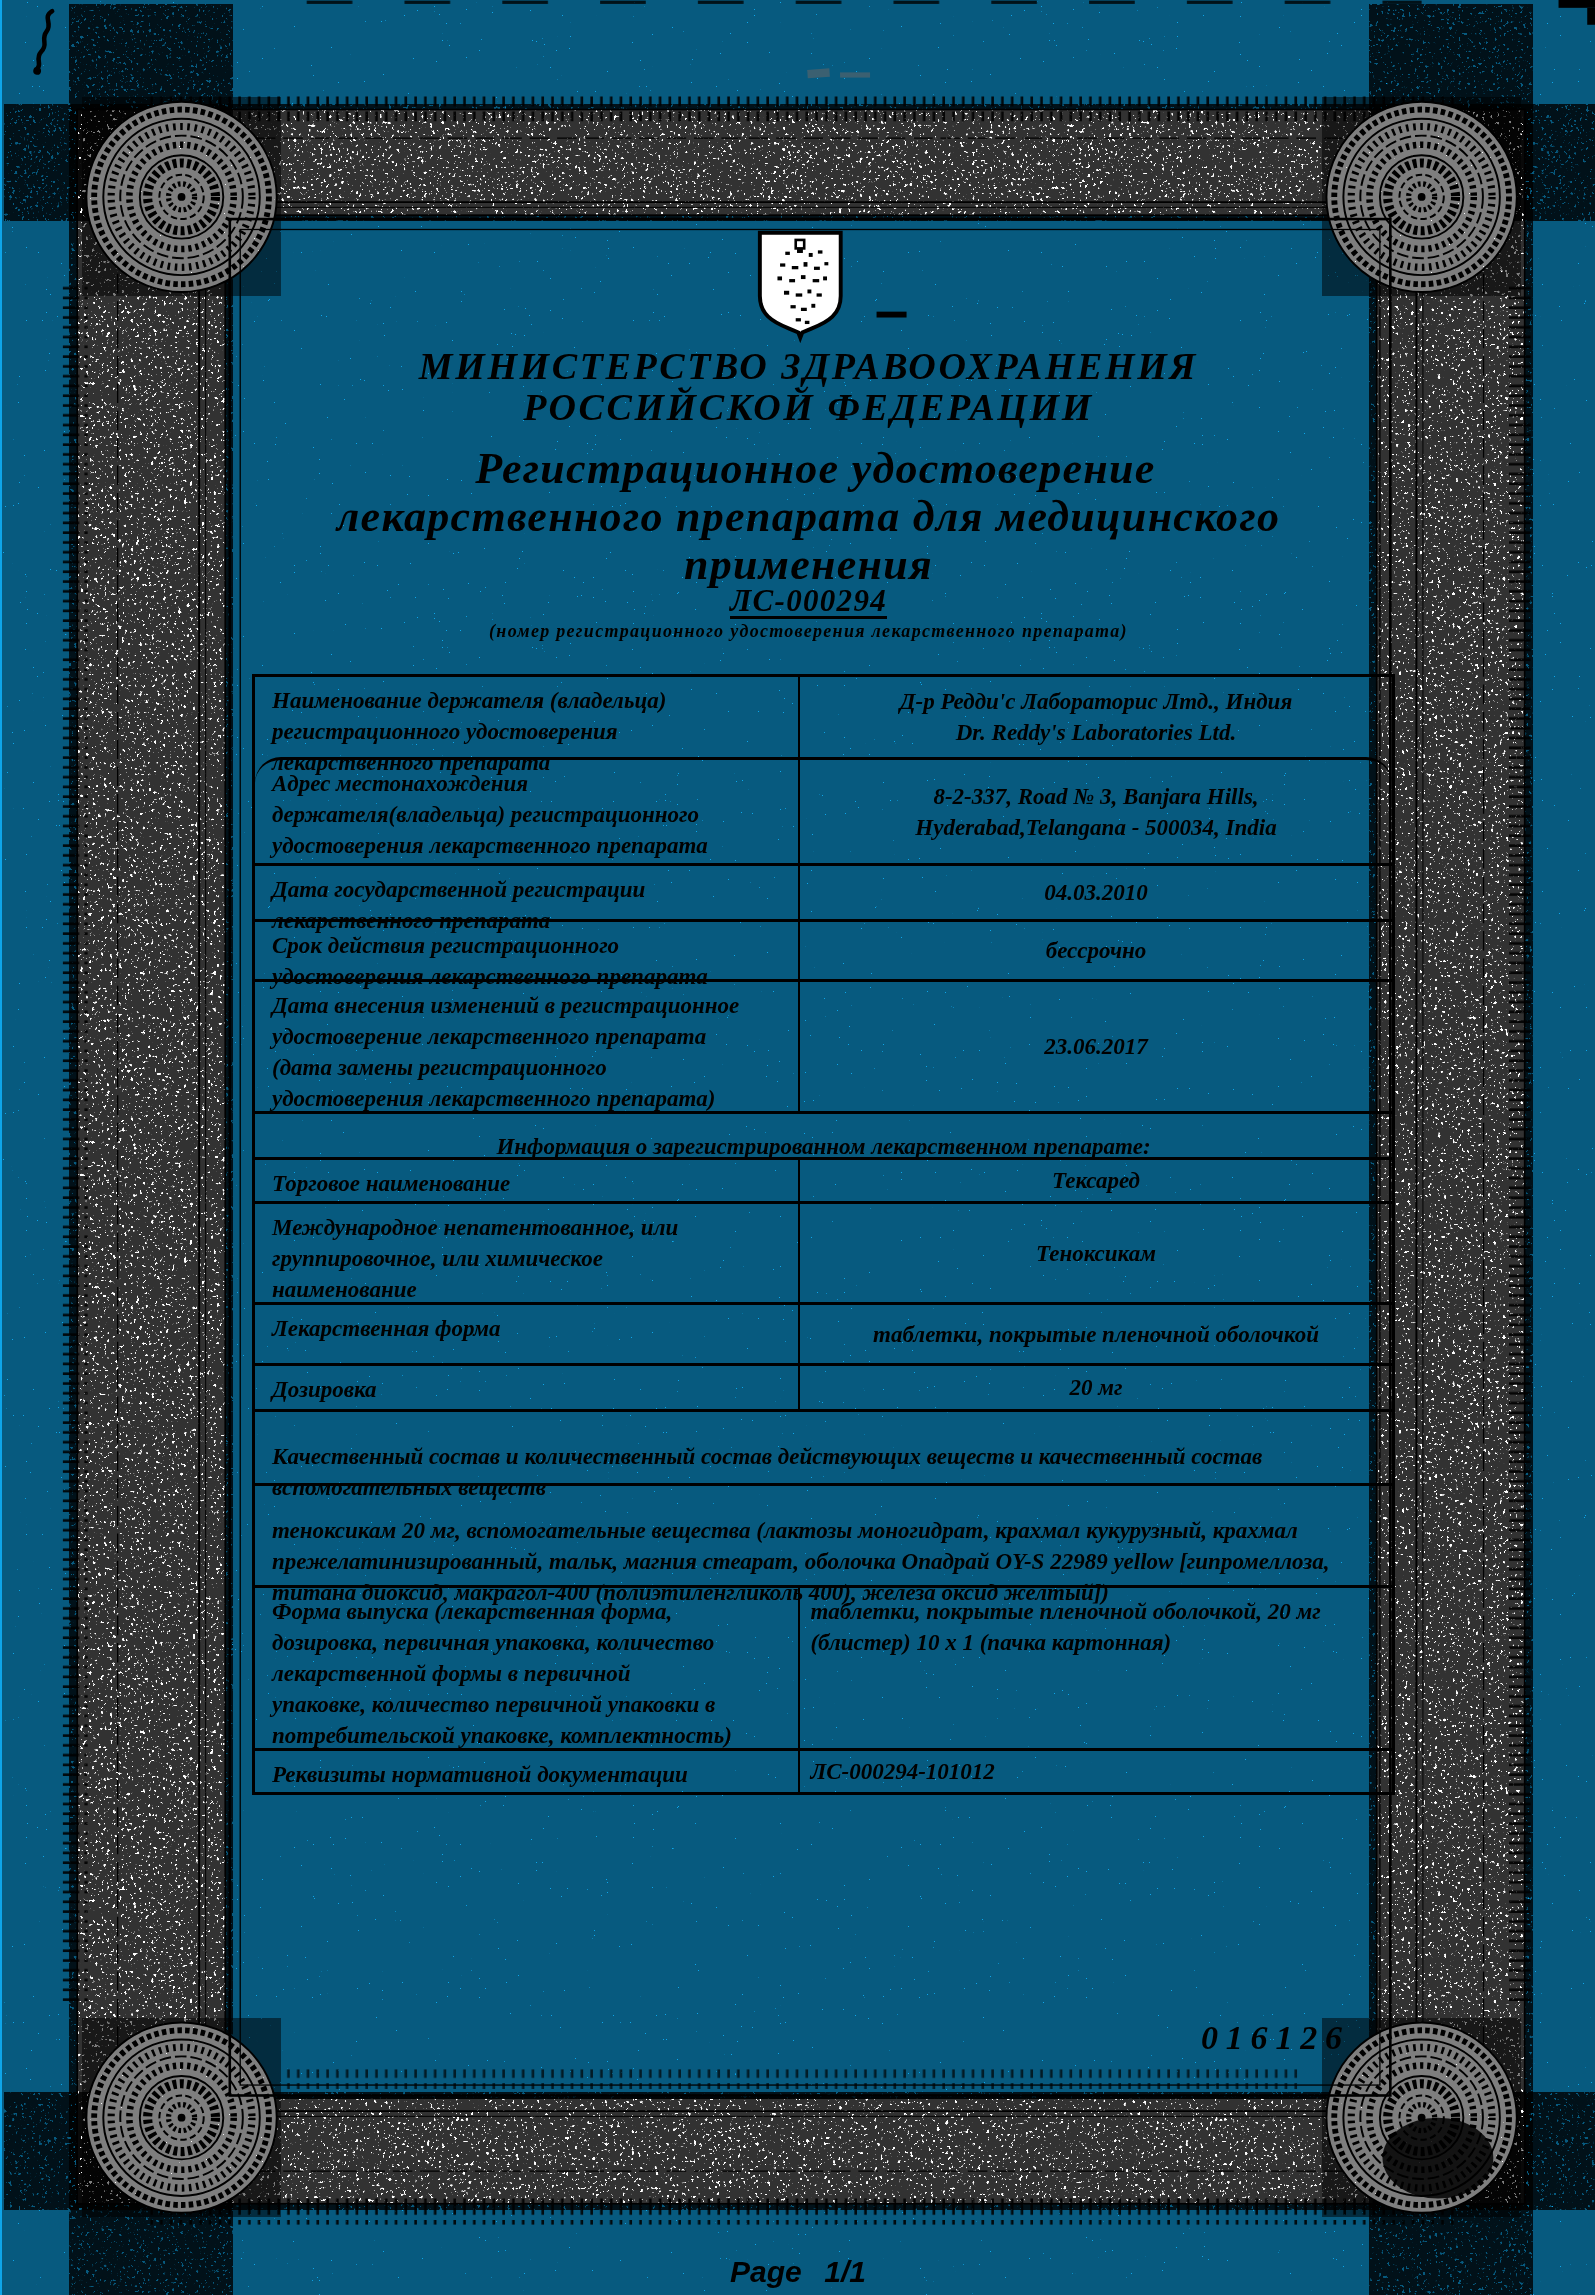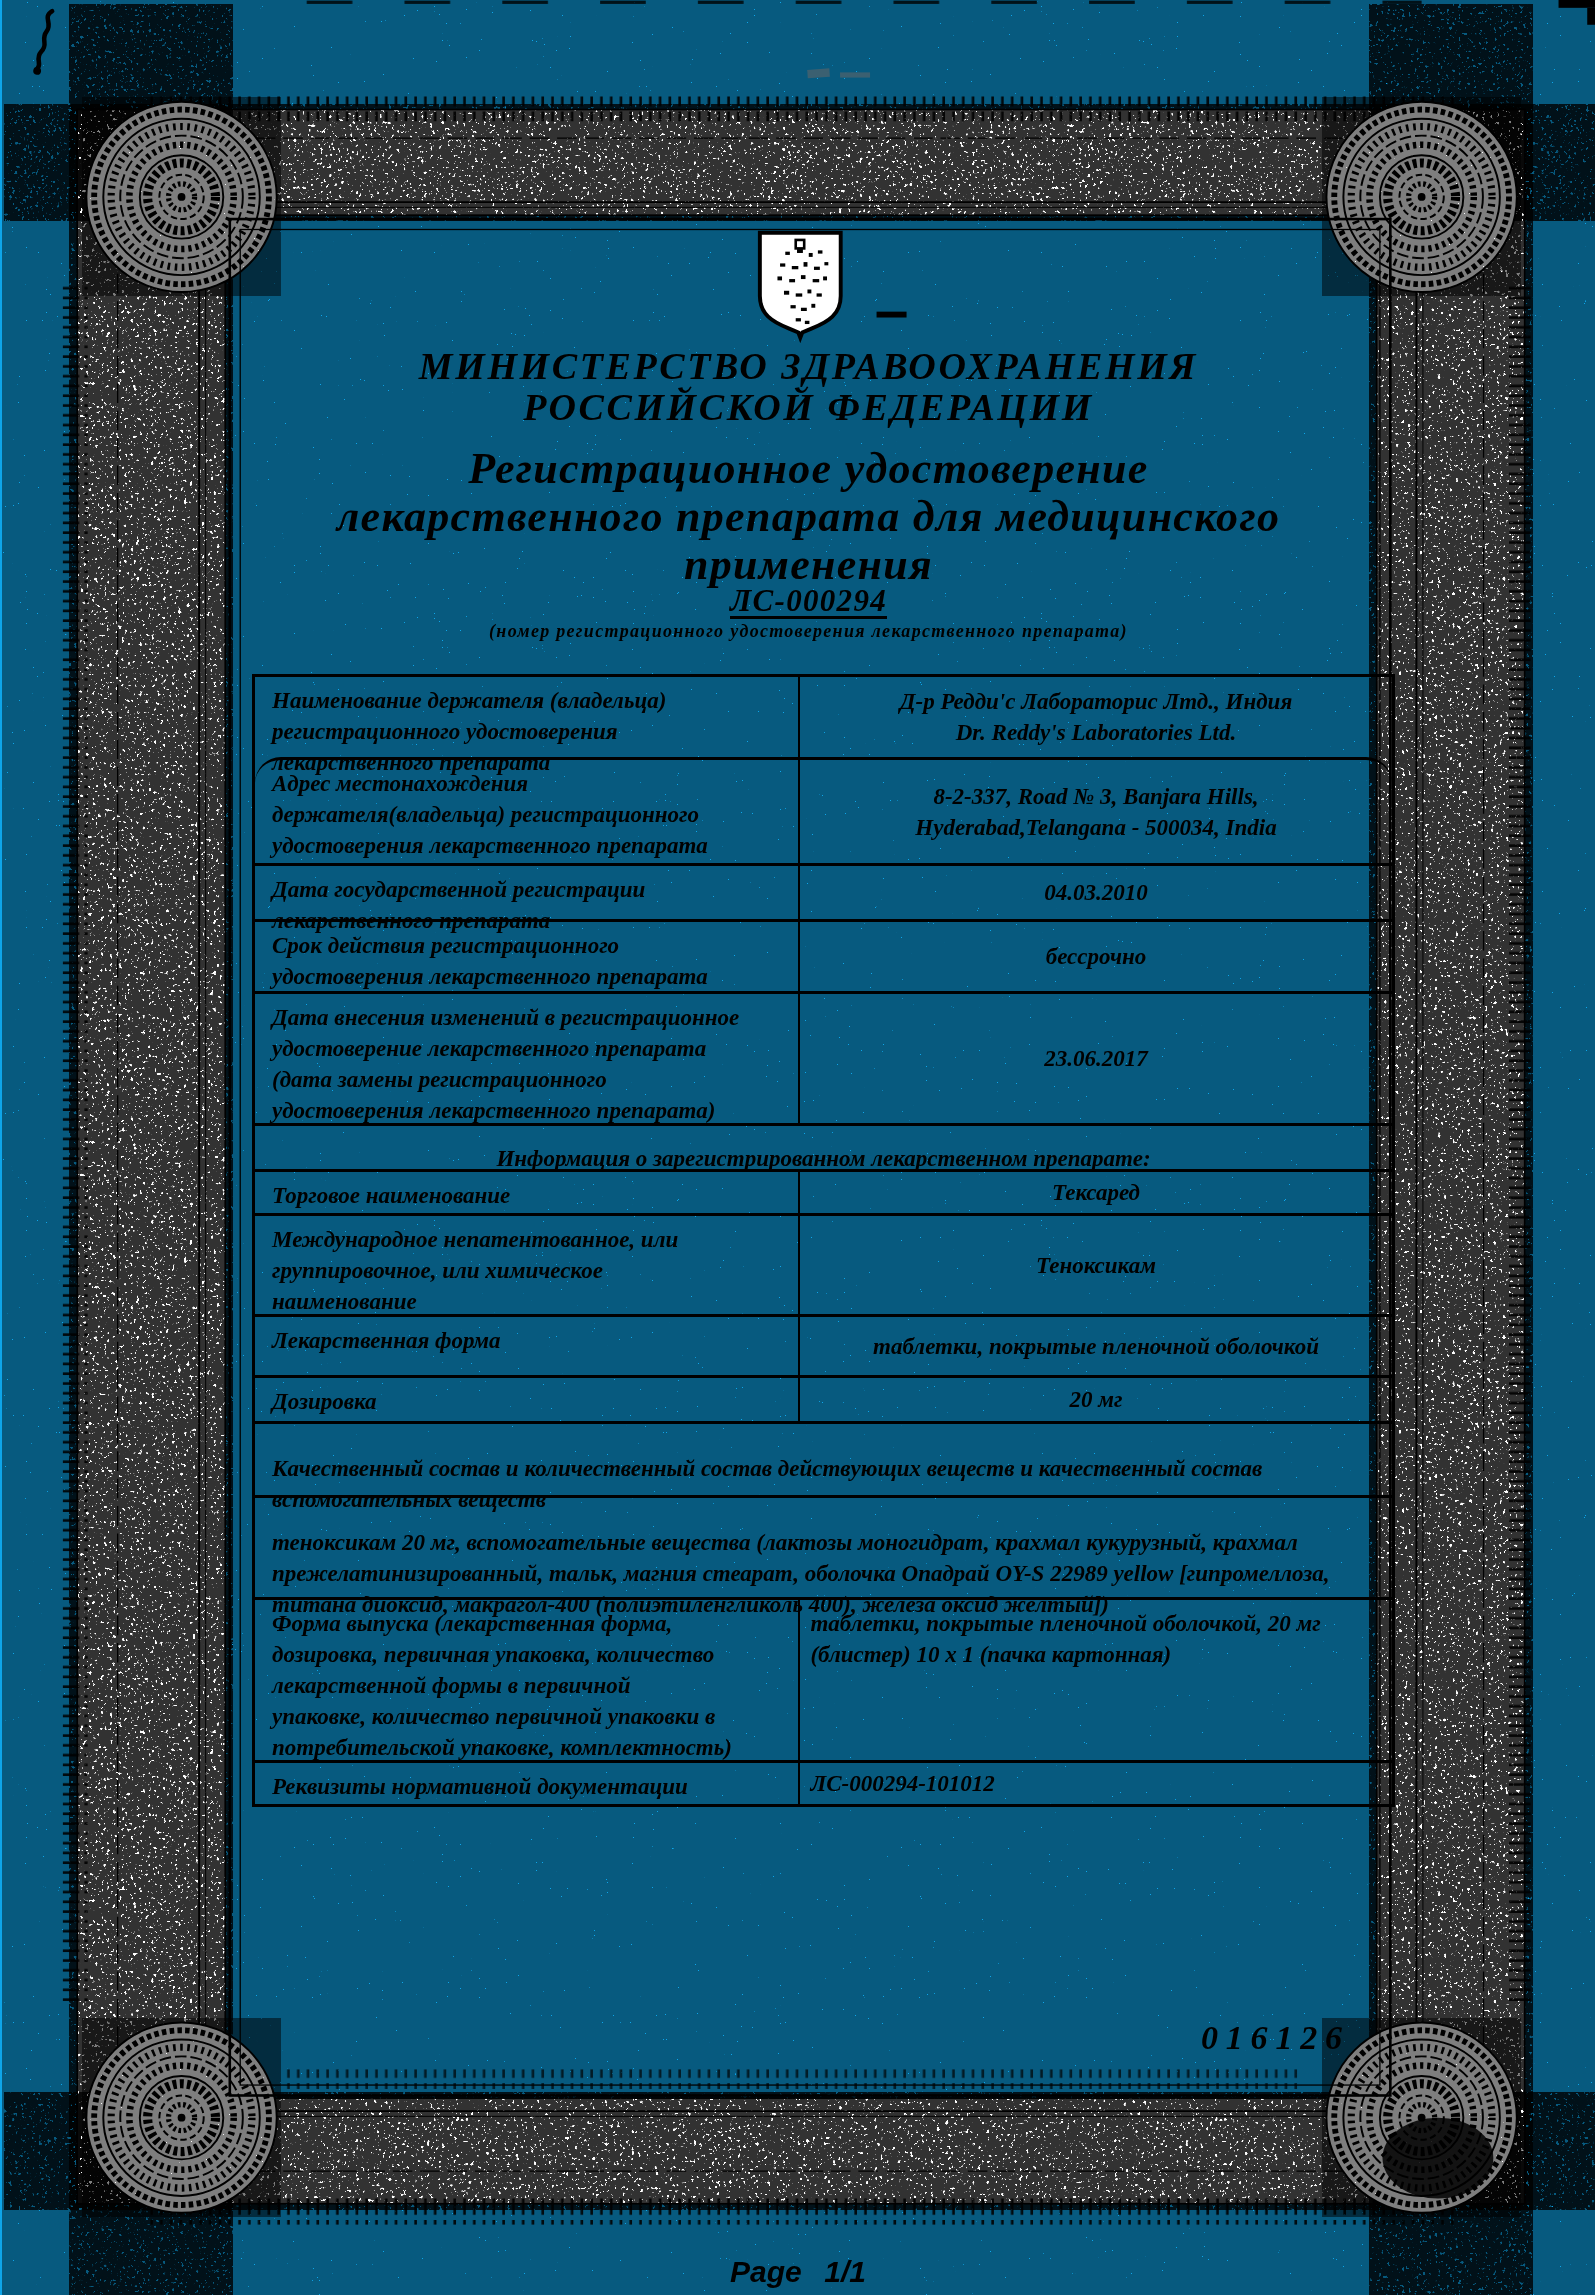--- a/index.html
+++ b/index.html
@@ -4,21 +4,21 @@
 <style>
   html,body{margin:0;padding:0;background:#fff;}
   .page{position:relative;width:1596px;height:2295px;background:#0ea5e9;overflow:hidden;
         font-family:"Liberation Serif","DejaVu Serif",serif;color:#000;font-weight:700;font-style:italic;}
   .frame-svg{position:absolute;left:0;top:0;}
   .ink{position:absolute;inset:0;filter:blur(0.4px) contrast(1.4);}
   .ctr{position:absolute;left:225px;width:1167px;text-align:center;white-space:pre-line;}
   .ministry{font-size:38px;letter-spacing:2.6px;line-height:40px;}
   .m1{top:346px;} .m2{top:387px;}
   .title{font-size:44px;letter-spacing:1.3px;line-height:48px;}
-  .t1{top:445px;} .t2{top:493px;}
+  .t1{top:445px;margin-left:7px;} .t2{top:493px;}
   .regnum{top:583px;font-size:31px;letter-spacing:1.3px;text-decoration:underline;text-decoration-thickness:2.6px;text-underline-offset:5.2px;}
   .caption{top:621px;font-size:18px;letter-spacing:1.3px;}
   .rtable{position:absolute;left:252px;top:674px;width:1137px;border:3.3px solid #000;}
   .trow{display:flex;box-sizing:border-box;border-top:3.3px solid #000;align-items:stretch;}
   .trow:first-child{border-top:none;}
   .cell{box-sizing:border-box;font-size:23px;line-height:31px;white-space:pre-line;}
   .lbl{flex:0 0 545px;border-right:2.6px solid #000;padding:7.8px 11.7px 5.2px 17px;}
   .val{flex:1;display:flex;align-items:center;justify-content:center;text-align:center;padding:3.9px 6.5px;}
   .pair-top .val{align-items:flex-start;justify-content:flex-start;text-align:left;padding:7.8px 6.5px 5.2px 10.4px;}
   .pair-left .val{justify-content:flex-start;text-align:left;padding-left:10.4px;}
@@ -185,21 +185,21 @@
 держателя(владельца) регистрационного
 удостоверения лекарственного препарата</div>
           <div class="cell val">8-2-337, Road № 3, Banjara Hills,
 Hyderabad,Telangana - 500034, India</div>
         </div>
         <div class="trow pair" style="height: 56px;">
           <div class="cell lbl">Дата государственной регистрации
 лекарственного препарата</div>
           <div class="cell val">04.03.2010</div>
         </div>
-        <div class="trow pair" style="height: 72px;">
+        <div class="trow pair" style="height: 60px;">
           <div class="cell lbl">Срок действия регистрационного
 удостоверения лекарственного препарата</div>
           <div class="cell val">бессрочно</div>
         </div>
         <div class="trow pair" style="height: 132px;">
           <div class="cell lbl">Дата внесения изменений в регистрационное
 удостоверение лекарственного препарата
 (дата замены регистрационного
 удостоверения лекарственного препарата)</div>
           <div class="cell val">23.06.2017</div>

